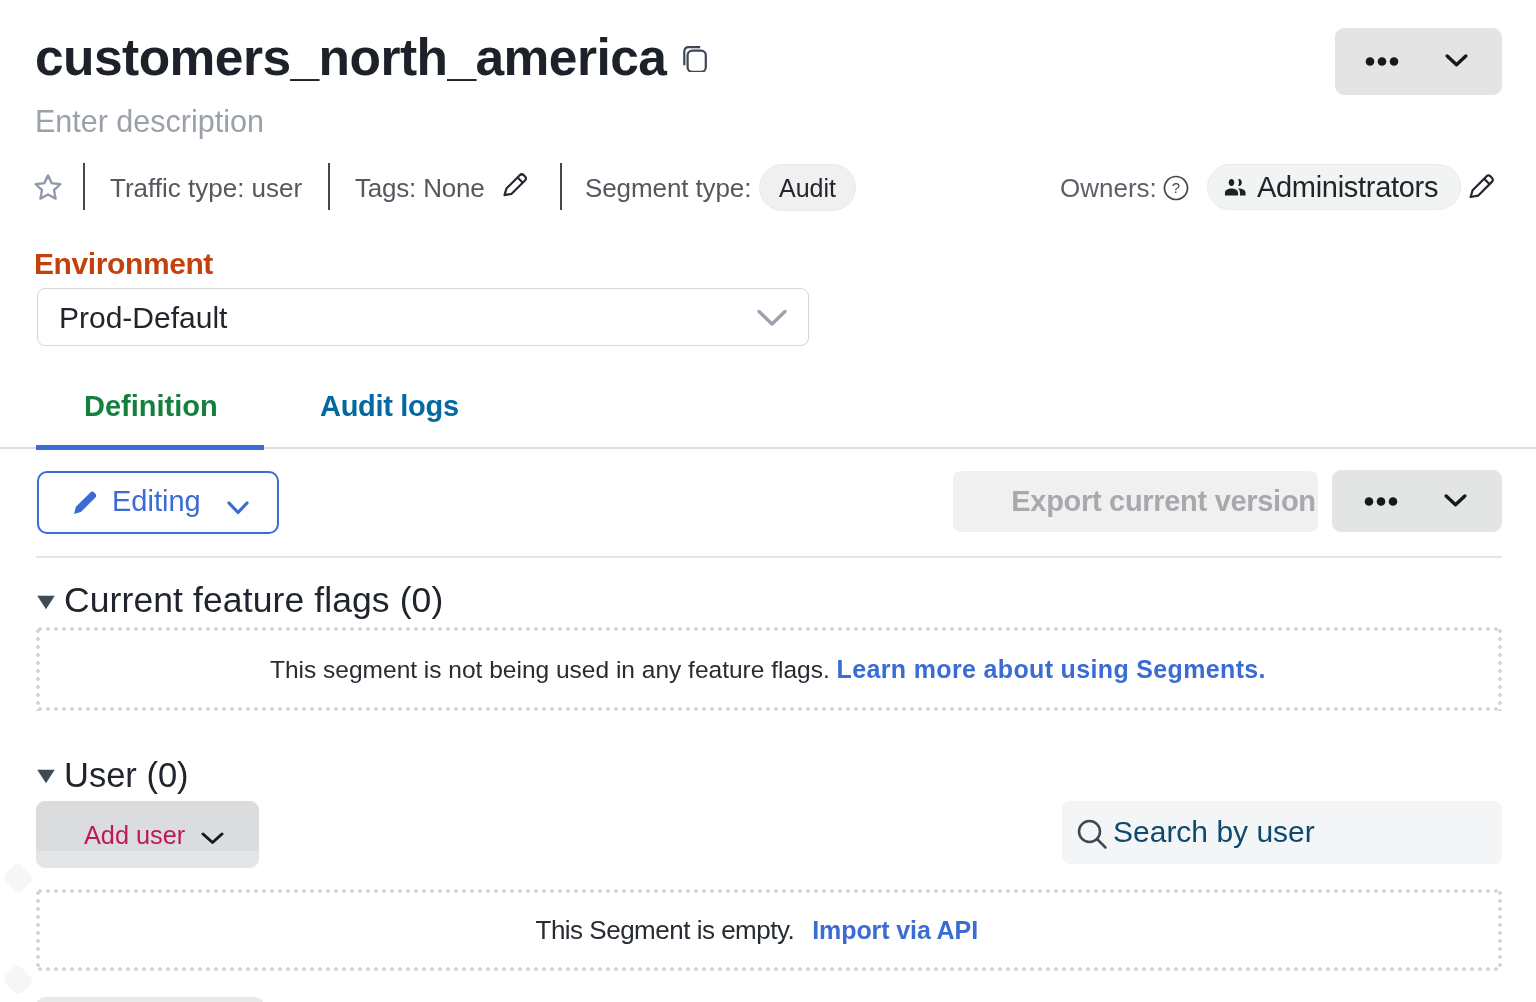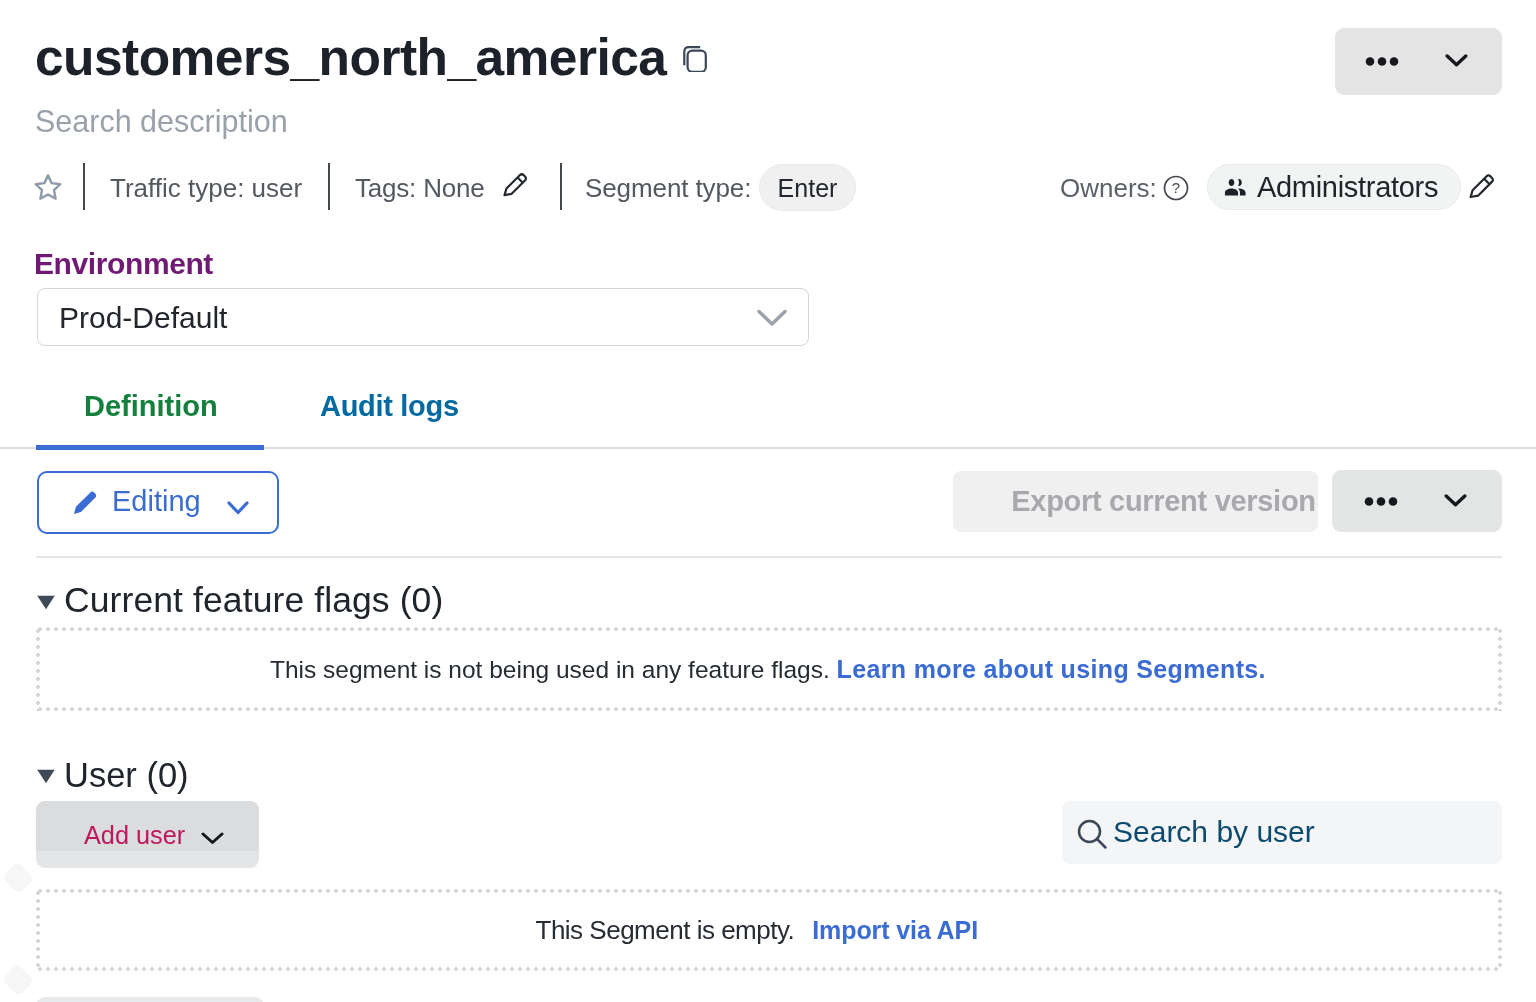--- a/index.html
+++ b/index.html
@@ -31,54 +31,54 @@
   <div class="abs" style="left:1335px; top:28px; width:167px; height:67px; background:#e4e4e5; border-radius:9px;"></div>
   <svg class="abs" style="left:1365px; top:53px;" width="42" height="17" viewBox="0 0 42 17">
     <circle cx="5" cy="8.5" r="4.3" fill="#16181d"></circle>
     <circle cx="17" cy="8.5" r="4.3" fill="#16181d"></circle>
     <circle cx="29" cy="8.5" r="4.3" fill="#16181d"></circle>
   </svg>
   <svg class="abs" style="left:1444.5px; top:54px;" width="23" height="14" viewBox="0 0 23 14" fill="none">
     <path d="M2.2 2 L11.5 10.8 L20.8 2" stroke="#16181d" stroke-width="3.4" stroke-linecap="round" stroke-linejoin="round"></path>
   </svg>
 
-  <div class="abs" id="desc" style="left:35px; top:106px; font-size:30.5px; color:#9aa1ab; line-height:1;">Search description</div>
+  <div class="abs" id="desc" style="left:35px; top:106px; font-size:30.5px; color:#9aa1ab; line-height:1;">Enter description</div>
 
   <svg class="abs" style="left:33px; top:173px;" width="30" height="29" viewBox="0 0 24 23" fill="none">
     <path d="M12 1.8 L14.9 8.0 L21.8 8.9 L16.8 13.6 L18.1 20.4 L12 17.1 L5.9 20.4 L7.2 13.6 L2.2 8.9 L9.1 8.0 Z" stroke="#8e99a9" stroke-width="1.9" stroke-linejoin="round"></path>
   </svg>
   <div class="abs" style="left:83px; top:163px; width:2px; height:47px; background:#43474e;"></div>
   <div class="abs metatxt" id="traffic" style="left:110px; top:174.5px; font-size:26px; color:#54585f; line-height:1;">Traffic type: user</div>
   <div class="abs" style="left:328px; top:163px; width:2px; height:47px; background:#43474e;"></div>
   <div class="abs metatxt" id="tags" style="left:355px; top:174.5px; font-size:26px; color:#54585f; letter-spacing:-0.2px; line-height:1;">Tags: None</div>
   <svg class="abs" id="pencil1" style="left:501px; top:170px;" width="28" height="29" viewBox="0 0 26 27" fill="none">
     <path d="M3.2 23.4 L5.0 17.3 L17.4 4.9 Q19.3 3.0 21.2 4.9 L22.3 6.0 Q24.2 7.9 22.3 9.8 L9.9 22.2 L3.2 23.4 Z" stroke="#23272d" stroke-width="2" stroke-linejoin="round"></path>
     <path d="M15.4 7.0 L20.3 11.9" stroke="#23272d" stroke-width="2"></path>
   </svg>
   <div class="abs" style="left:560px; top:163px; width:2px; height:47px; background:#43474e;"></div>
   <div class="abs metatxt" id="segtype" style="left:585px; top:174.5px; font-size:26px; color:#54585f; letter-spacing:-0.1px; line-height:1;">Segment type:</div>
   <div class="abs" style="left:759px; top:163.5px; width:97px; height:47px; background:#f0f0f1; border:1px solid #e9eaeb; border-radius:24px;"></div>
-  <div class="abs" id="large" style="left:759px; top:175.5px; width:97px; text-align:center; font-size:25px; color:#22272e; line-height:1;">Enter</div>
+  <div class="abs" id="large" style="left:759px; top:175.5px; width:97px; text-align:center; font-size:25px; color:#22272e; line-height:1;">Audit</div>
 
   <div class="abs metatxt" id="owners" style="left:1060px; top:174.5px; font-size:26px; color:#5c6169; line-height:1;">Owners:</div>
   <svg class="abs" style="left:1163px; top:175px;" width="26" height="26" viewBox="0 0 26 26" fill="none">
     <circle cx="13" cy="13" r="11.5" stroke="#43474e" stroke-width="1.7"></circle>
     <text x="13" y="18.4" text-anchor="middle" font-family="Liberation Sans" font-size="15" fill="#43474e">?</text>
   </svg>
   <div class="abs" style="left:1207px; top:164px; width:254px; height:46px; background:#f2f3f3; border:1px solid #e9eaeb; border-radius:23px;"></div>
   <svg class="abs" style="left:1224px; top:179px;" width="22.5" height="16.5" viewBox="0 1.6 24 14" preserveAspectRatio="none" fill="#1d2127">
     <path d="M16 11c1.66 0 2.99-1.34 2.99-3S17.66 5 16 5c-.32 0-.63.05-.91.14.57.81.91 1.79.91 2.86s-.34 2.04-.91 2.86c.28.09.59.14.91.14zm-8 0c1.66 0 2.99-1.34 2.99-3S9.66 5 8 5 5 6.34 5 8s1.34 3 3 3zm0 2c-2.33 0-7 1.17-7 3.5V19h14v-2.5c0-2.33-4.67-3.5-7-3.5zm8 0c-.29 0-.62.02-.97.05 1.16.84 1.97 1.97 1.97 3.45V19h6v-2.5c0-2.33-4.67-3.5-7-3.5z" transform="translate(0,-3.4)"></path>
   </svg>
   <div class="abs" id="admins" style="left:1257px; top:173px; font-size:29px; color:#21252b; letter-spacing:-0.3px; line-height:1;">Administrators</div>
   <svg class="abs" id="pencil2" style="left:1467px; top:171px;" width="29" height="30" viewBox="0 0 26 27" fill="none">
     <path d="M3.2 23.4 L5.0 17.3 L17.4 4.9 Q19.3 3.0 21.2 4.9 L22.3 6.0 Q24.2 7.9 22.3 9.8 L9.9 22.2 L3.2 23.4 Z" stroke="#23272d" stroke-width="2" stroke-linejoin="round"></path>
     <path d="M15.4 7.0 L20.3 11.9" stroke="#23272d" stroke-width="2"></path>
   </svg>
 
-  <div class="abs" id="envlabel" style="left:34px; top:248.5px; font-size:30px; font-weight:700; color:#701a75; letter-spacing:-0.4px; line-height:1;">Environment</div>
+  <div class="abs" id="envlabel" style="left:34px; top:248.5px; font-size:30px; font-weight:700; color:#c2410c; letter-spacing:-0.4px; line-height:1;">Environment</div>
   <div class="abs" style="left:37px; top:288px; width:772px; height:58px; border:1.5px solid #d3d7dc; border-radius:8px;"></div>
   <div class="abs" id="prodtext" style="left:59px; top:303.3px; font-size:30px; color:#22262c; line-height:1;">Prod-Default</div>
   <svg class="abs" style="left:756px; top:309px;" width="32" height="19" viewBox="0 0 32 19" fill="none">
     <path d="M3 2.5 L16 15 L29 2.5" stroke="#9aa2ad" stroke-width="3.4" stroke-linecap="round" stroke-linejoin="round"></path>
   </svg>
 
   <div class="abs" id="tabdef" style="left:84px; top:392px; font-size:29px; font-weight:700; color:#15803d; line-height:1;">Definition</div>
   <div class="abs" id="tabaudit" style="left:320px; top:392px; font-size:29px; font-weight:700; color:#0369a1; letter-spacing:-0.3px; line-height:1;">Audit logs</div>
   <div class="abs" style="left:0px; top:447px; width:1536px; height:2px; background:#dcdddd;"></div>
   <div class="abs" style="left:36px; top:444.5px; width:228px; height:5px; background:#3a6cd4;"></div>

